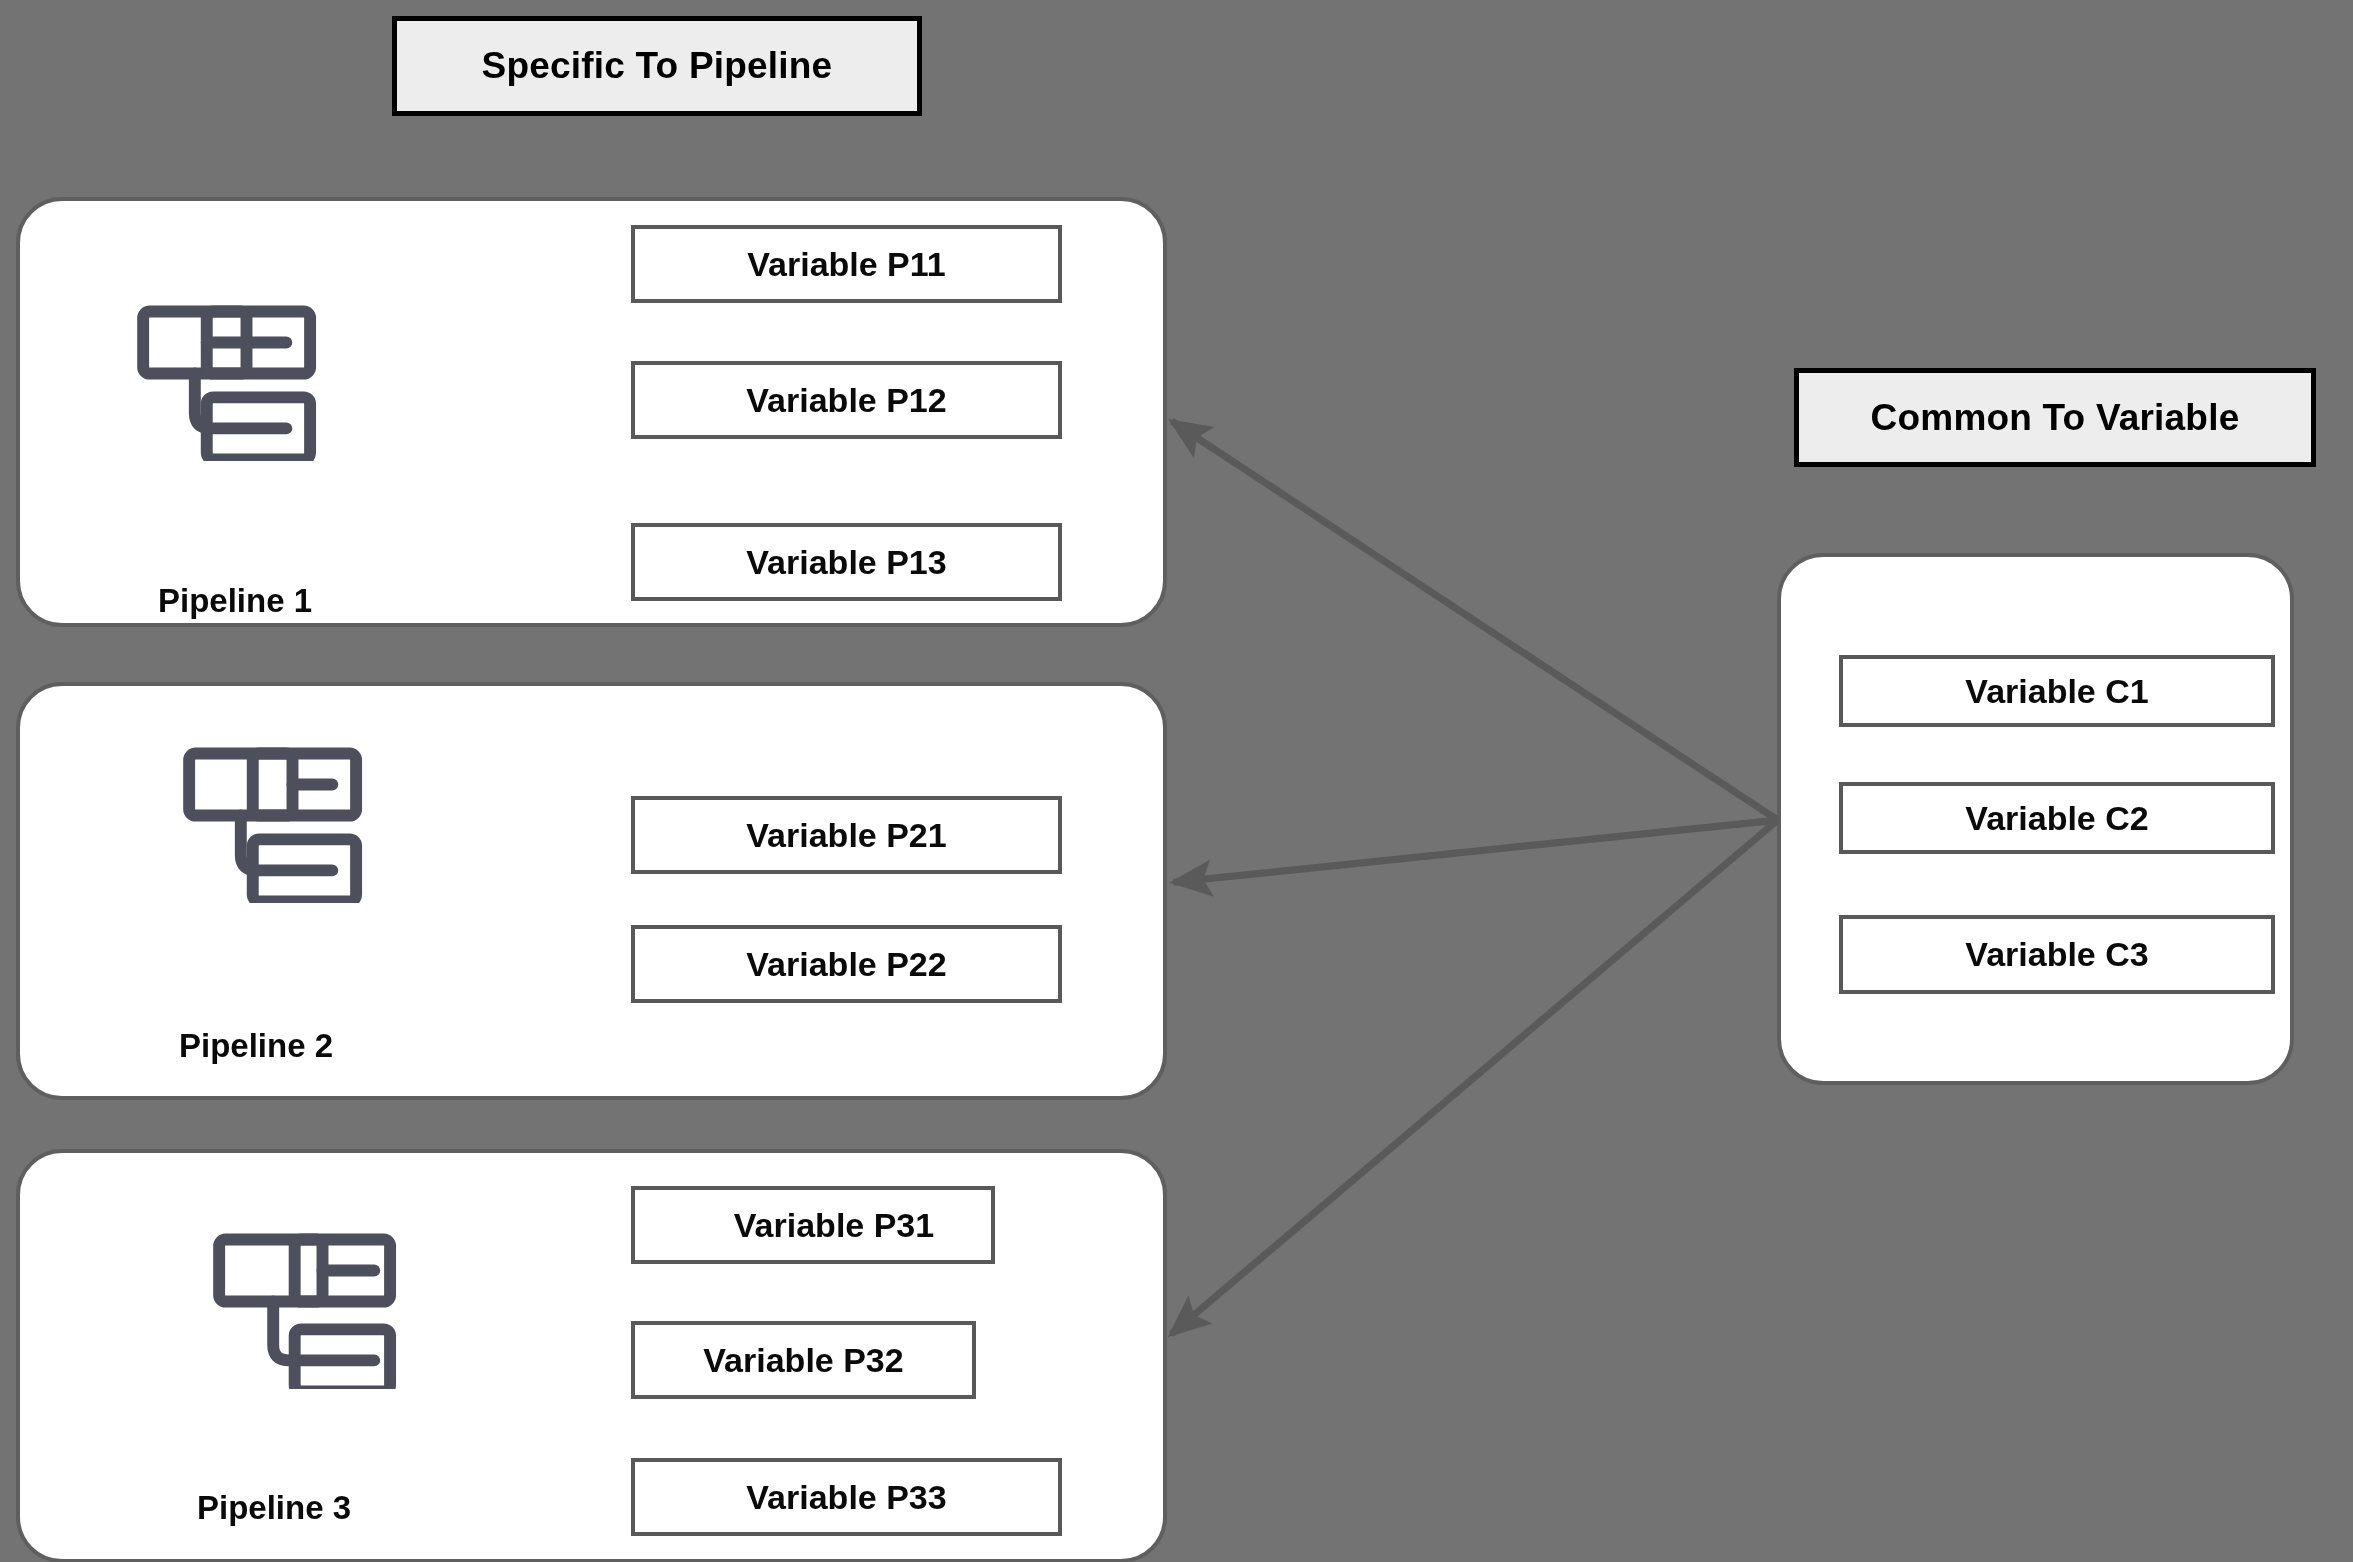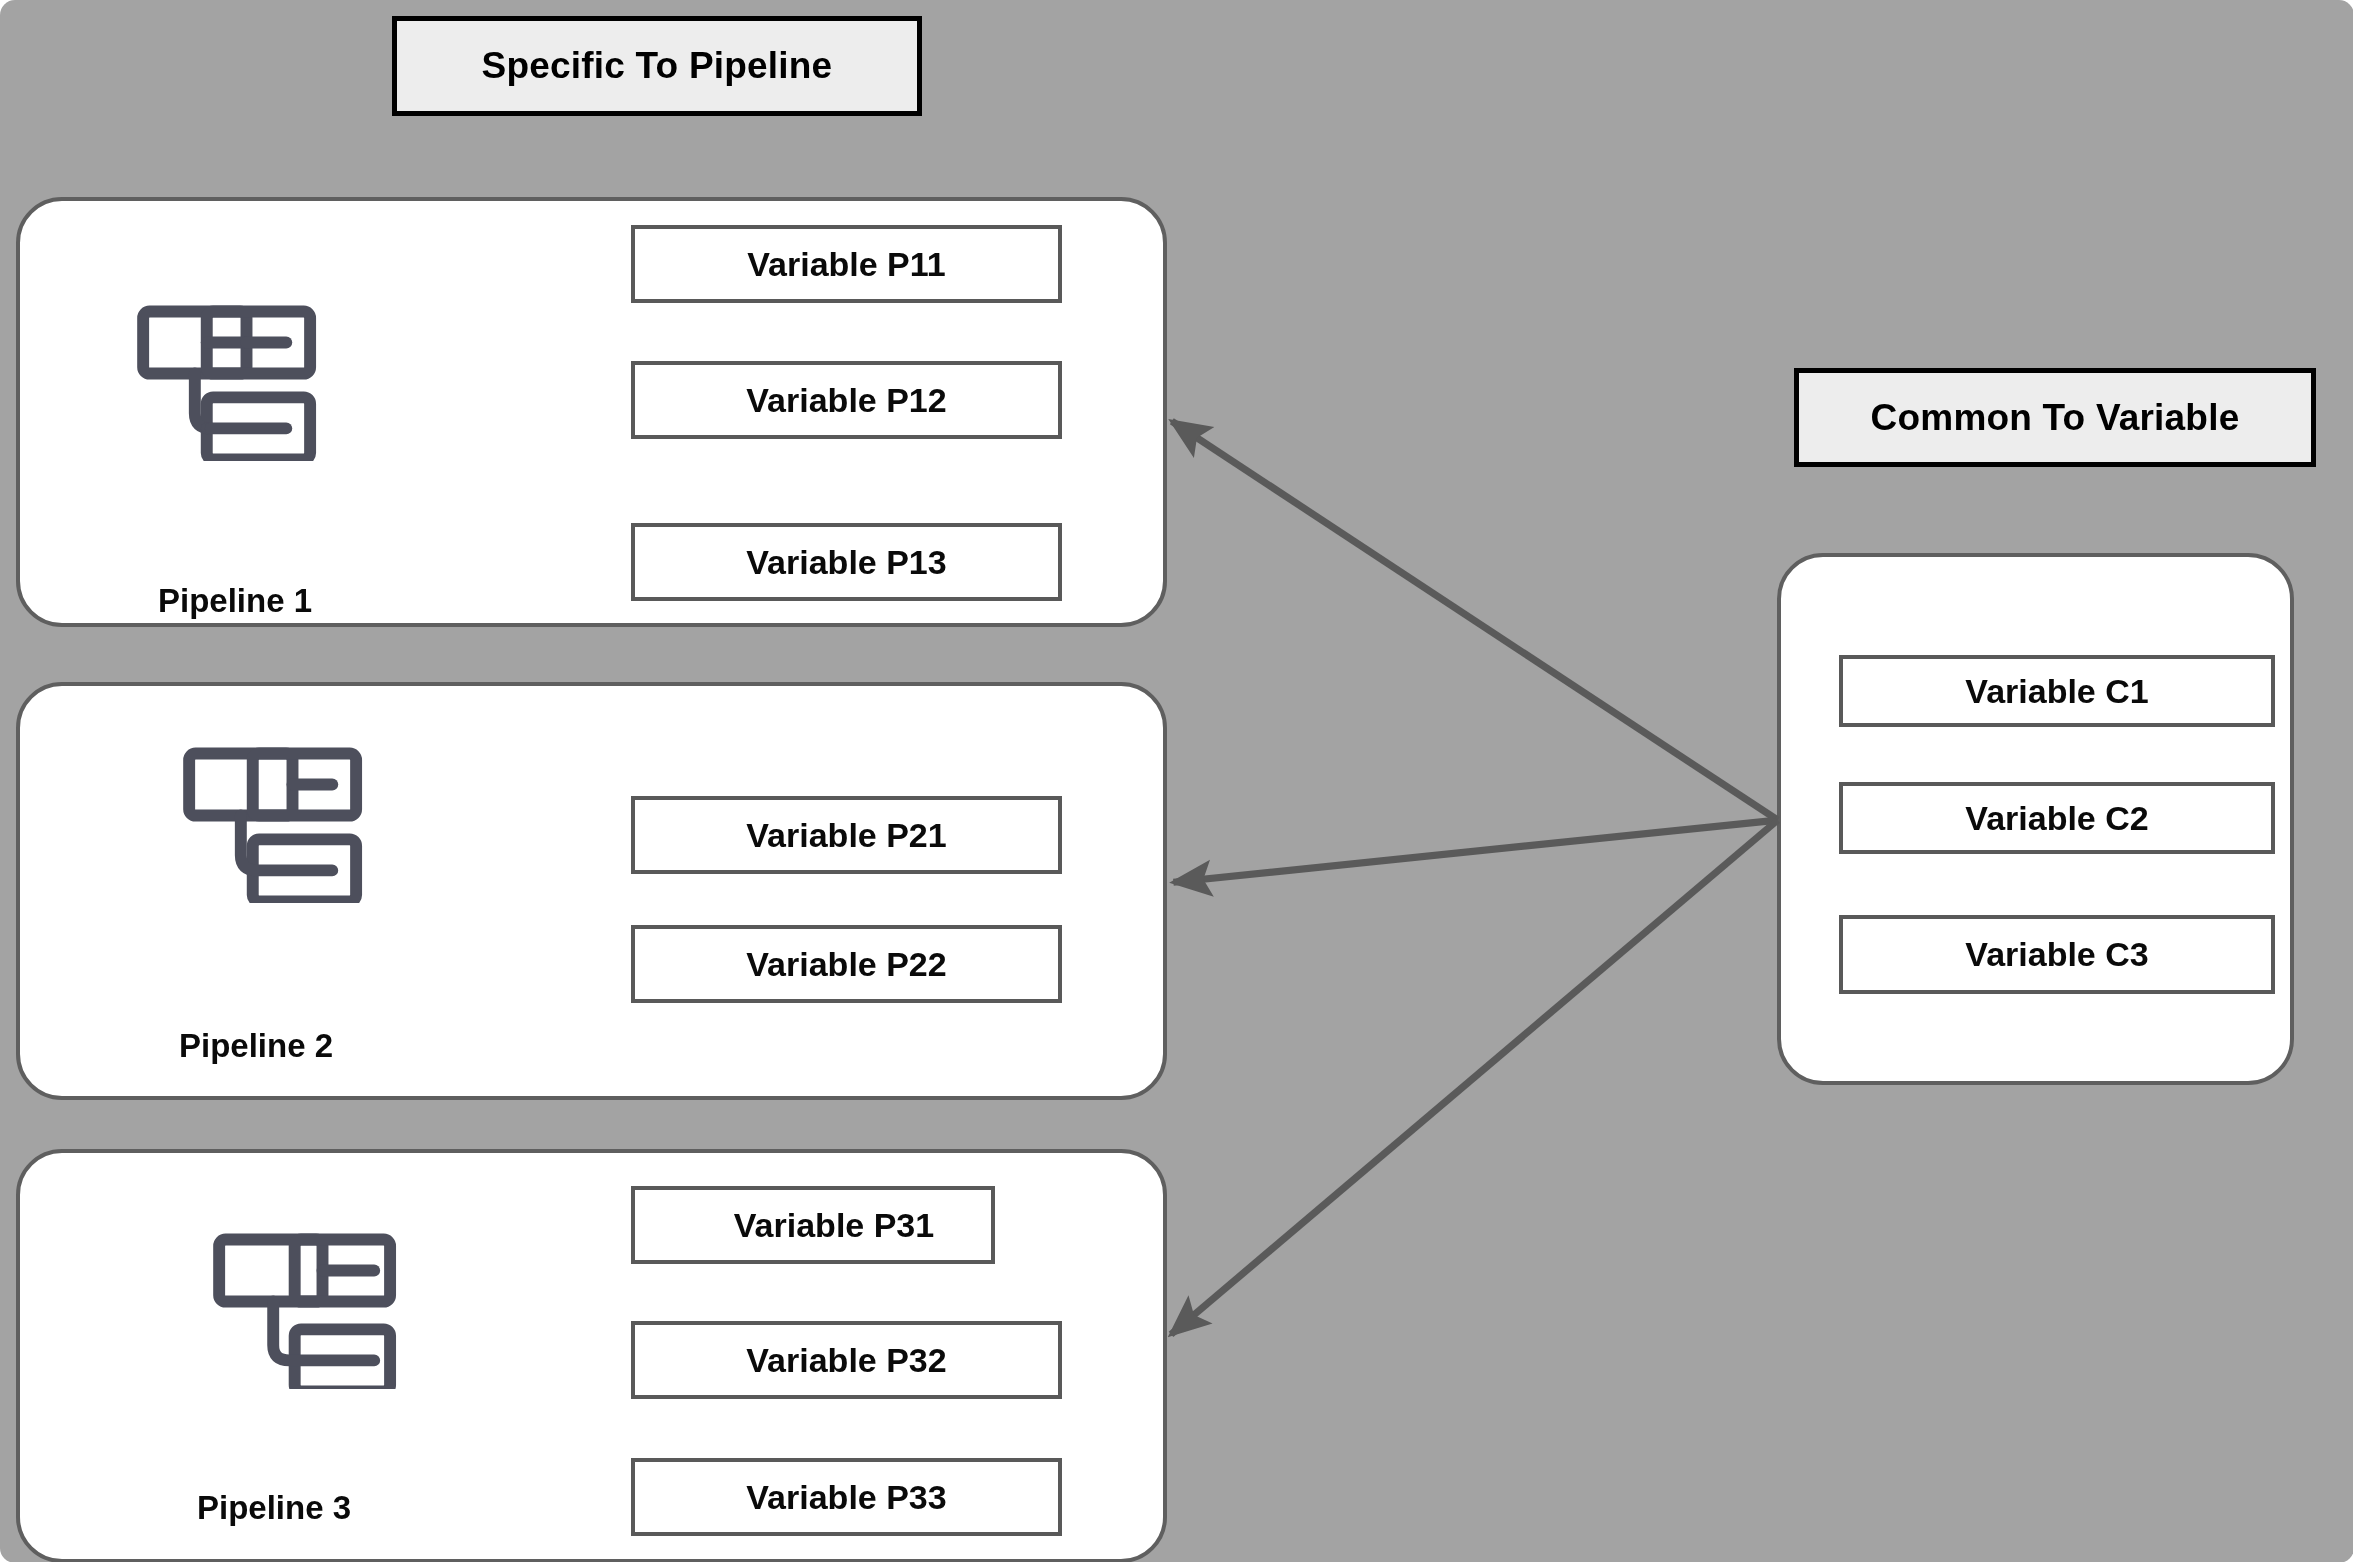--- a/index.html
+++ b/index.html
@@ -7,23 +7,22 @@
     padding: 0;
     background: #ffffff;
   }
   body {
     font-family: "Liberation Sans", sans-serif;
   }
   #stage {
     position: relative;
     width: 2354px;
     height: 1563px;
-    background: #a3a3a3;
+    background: #737373;
     overflow: hidden;
-    border-radius: 15px;
   }
 
   
   .header-box {
     position: absolute;
     background: #ededed;
     border: 5.6px solid #000000;
     display: flex;
     align-items: center;
     justify-content: center;
@@ -167,21 +166,21 @@
         <path d="M140 51 L205 51"></path>
         <path d="M78 90 L78 145 Q78 164 98 164 L205 164"></path>
       </g>
     </svg>
   </span>
   <span class="pipeline-caption" style="left:197px; top:1489px;">Pipeline 3</span>
 
   <div class="var-box" style="left:631px; top:1186px; width:364px; height:78px;padding-left:42px;">
     <span class="var-label">Variable P31</span>
   </div>
-  <div class="var-box" style="left:631px; top:1321px; width:431px; height:78px;">
+  <div class="var-box" style="left:631px; top:1321px; width:345px; height:78px;">
     <span class="var-label">Variable P32</span>
   </div>
   <div class="var-box" style="left:631px; top:1458px; width:431px; height:78px;">
     <span class="var-label">Variable P33</span>
   </div>
 
   <div id="common-group" class="group-panel"></div>
 
   <div class="var-box" style="left:1839px; top:655px; width:436px; height:72px;">
     <span class="var-label">Variable C1</span>

